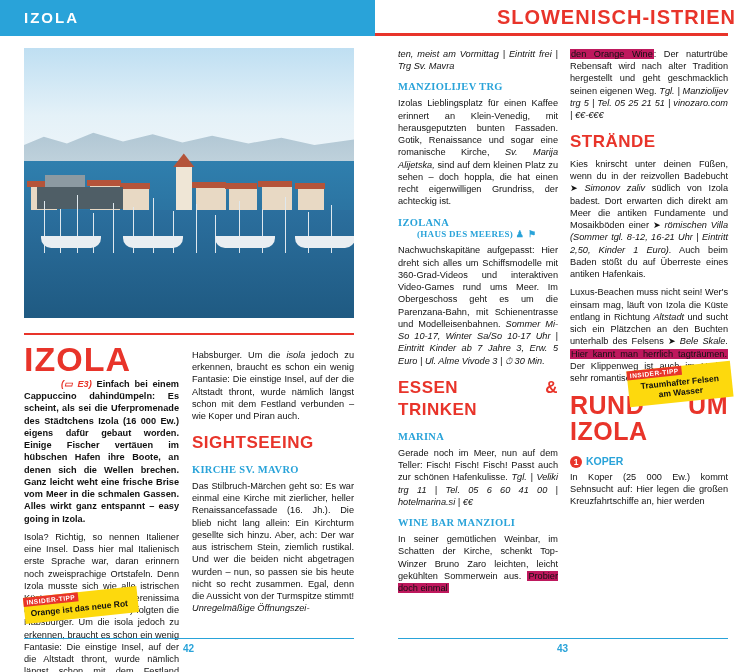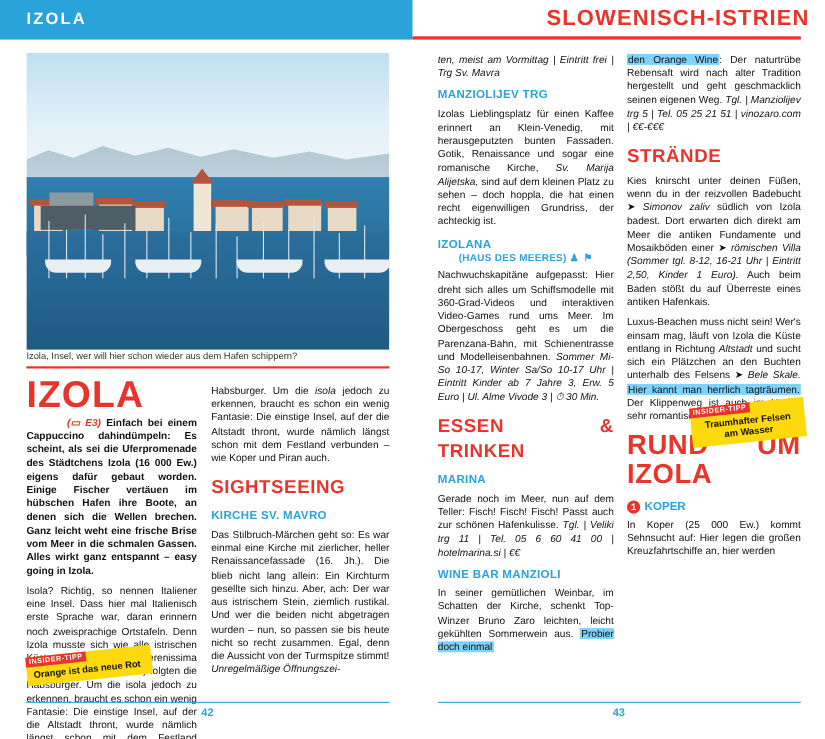--- a/index.html
+++ b/index.html
@@ -99,39 +99,39 @@
   .c3{left:398px;top:48px;width:160px;}
   .c4{left:570px;top:48px;width:158px;}
 
   .lead b{font-weight:bold;}
   .map-ref{color:#e8342a;font-style:italic;font-weight:bold;margin-left:37px;}
 
   h2.sec{
     font-size:17px;font-weight:bold;color:#e8342a;margin:10px 0 4px 0;letter-spacing:.5px;
   }
   h3.sub{
-    font-size:10.5px;font-weight:bold;color:#29a3d9;margin:8px 0 3px 0;letter-spacing:.3px;
+    font-size:10.5px;font-weight:bold;color:#29a3d9;margin:8px 0 3px 0;letter-spacing:.3px;font-family:Liberation Serif, serif;
   }
   h3.sub .paren{display:block;font-size:9px;padding-left:19px;}
   .bigsec{
     font-size:25px;font-weight:bold;color:#e8342a;line-height:1.05;letter-spacing:.5px;margin:8px 0 6px 0;
   }
   .it{font-style:italic;}
   .sight-icons{font-size:9px;letter-spacing:1px;}
 
   .num-badge{
     display:inline-block;width:12px;height:12px;border-radius:50%;
     background:#e8342a;color:#fff;font-size:8.5px;font-weight:bold;
     text-align:center;line-height:12px;margin-right:4px;vertical-align:middle;
   }
   .poi-title{font-size:10.5px;font-weight:bold;color:#29a3d9;margin:10px 0 2px 0;}
   .poi-sub{font-size:8.6px;color:#444;margin:0 0 4px 0;line-height:1.3;}
 
   
-  .hl{background:#7dd3fc;padding:0 1px;}
+  .hl{background:#be185d;padding:0 1px;}
   .tipbox{
     position:absolute;background:#fdd90d;color:#111;
     font-weight:bold;font-size:8.5px;padding:4px 6px;line-height:1.15;
     transform:rotate(-6deg);
   }
   .tipbox .kicker{
     display:block;background:#e8342a;color:#fff;font-size:6.5px;letter-spacing:.5px;
     padding:1px 3px;margin:-4px -6px 3px -6px;width:max-content;
   }
   .tip-orange{left:24px;top:592px;width:102px;}
@@ -199,21 +199,20 @@
       <div class="mast" style="left:72%;height:44px;"></div>
       <div class="mast" style="left:79%;height:56px;"></div>
       <div class="mast" style="left:86%;height:41px;"></div>
       <div class="mast" style="left:93%;height:48px;"></div>
       <div class="foreboat" style="left:5%;"></div>
       <div class="foreboat" style="left:30%;"></div>
       <div class="foreboat" style="left:58%;"></div>
       <div class="foreboat" style="left:82%;"></div>
     </div>
   </div>
-  <div class="caption">Izola, Insel, wer will hier schon wieder aus dem Hafen schippern?</div>
 
   <div class="redline-left"></div>
   <div class="city-title">IZOLA</div>
 
   <div class="col c1">
     <p class="lead">
       <span class="map-ref">(▭ E3)</span>
       <b>Einfach bei einem Cappuccino dahindümpeln: Es scheint, als sei die Uferpromenade des Städtchens Izola (16 000 Ew.) eigens dafür gebaut worden. Einige Fischer vertäuen im hübschen Hafen ihre Boote, an denen sich die Wellen brechen. Ganz leicht weht eine frische Brise vom Meer in die schmalen Gassen. Alles wirkt ganz entspannt – easy going in Izola.</b>
     </p>
     <p>Isola? Richtig, so nennen Italiener eine Insel. Dass hier mal Italienisch erste Sprache war, daran erinnern noch zweisprachige Ortstafeln. Denn Izola musste sich wie alle istrischen Küstenstädte der Serenissima unterwerfen, später (1797) folgten die Habsburger. Um die isola jedoch zu erkennen, braucht es schon ein wenig Fantasie: Die einstige Insel, auf der die Altstadt thront, wurde nämlich längst schon mit dem Festland verbunden – wie Koper und Piran auch.</p>

